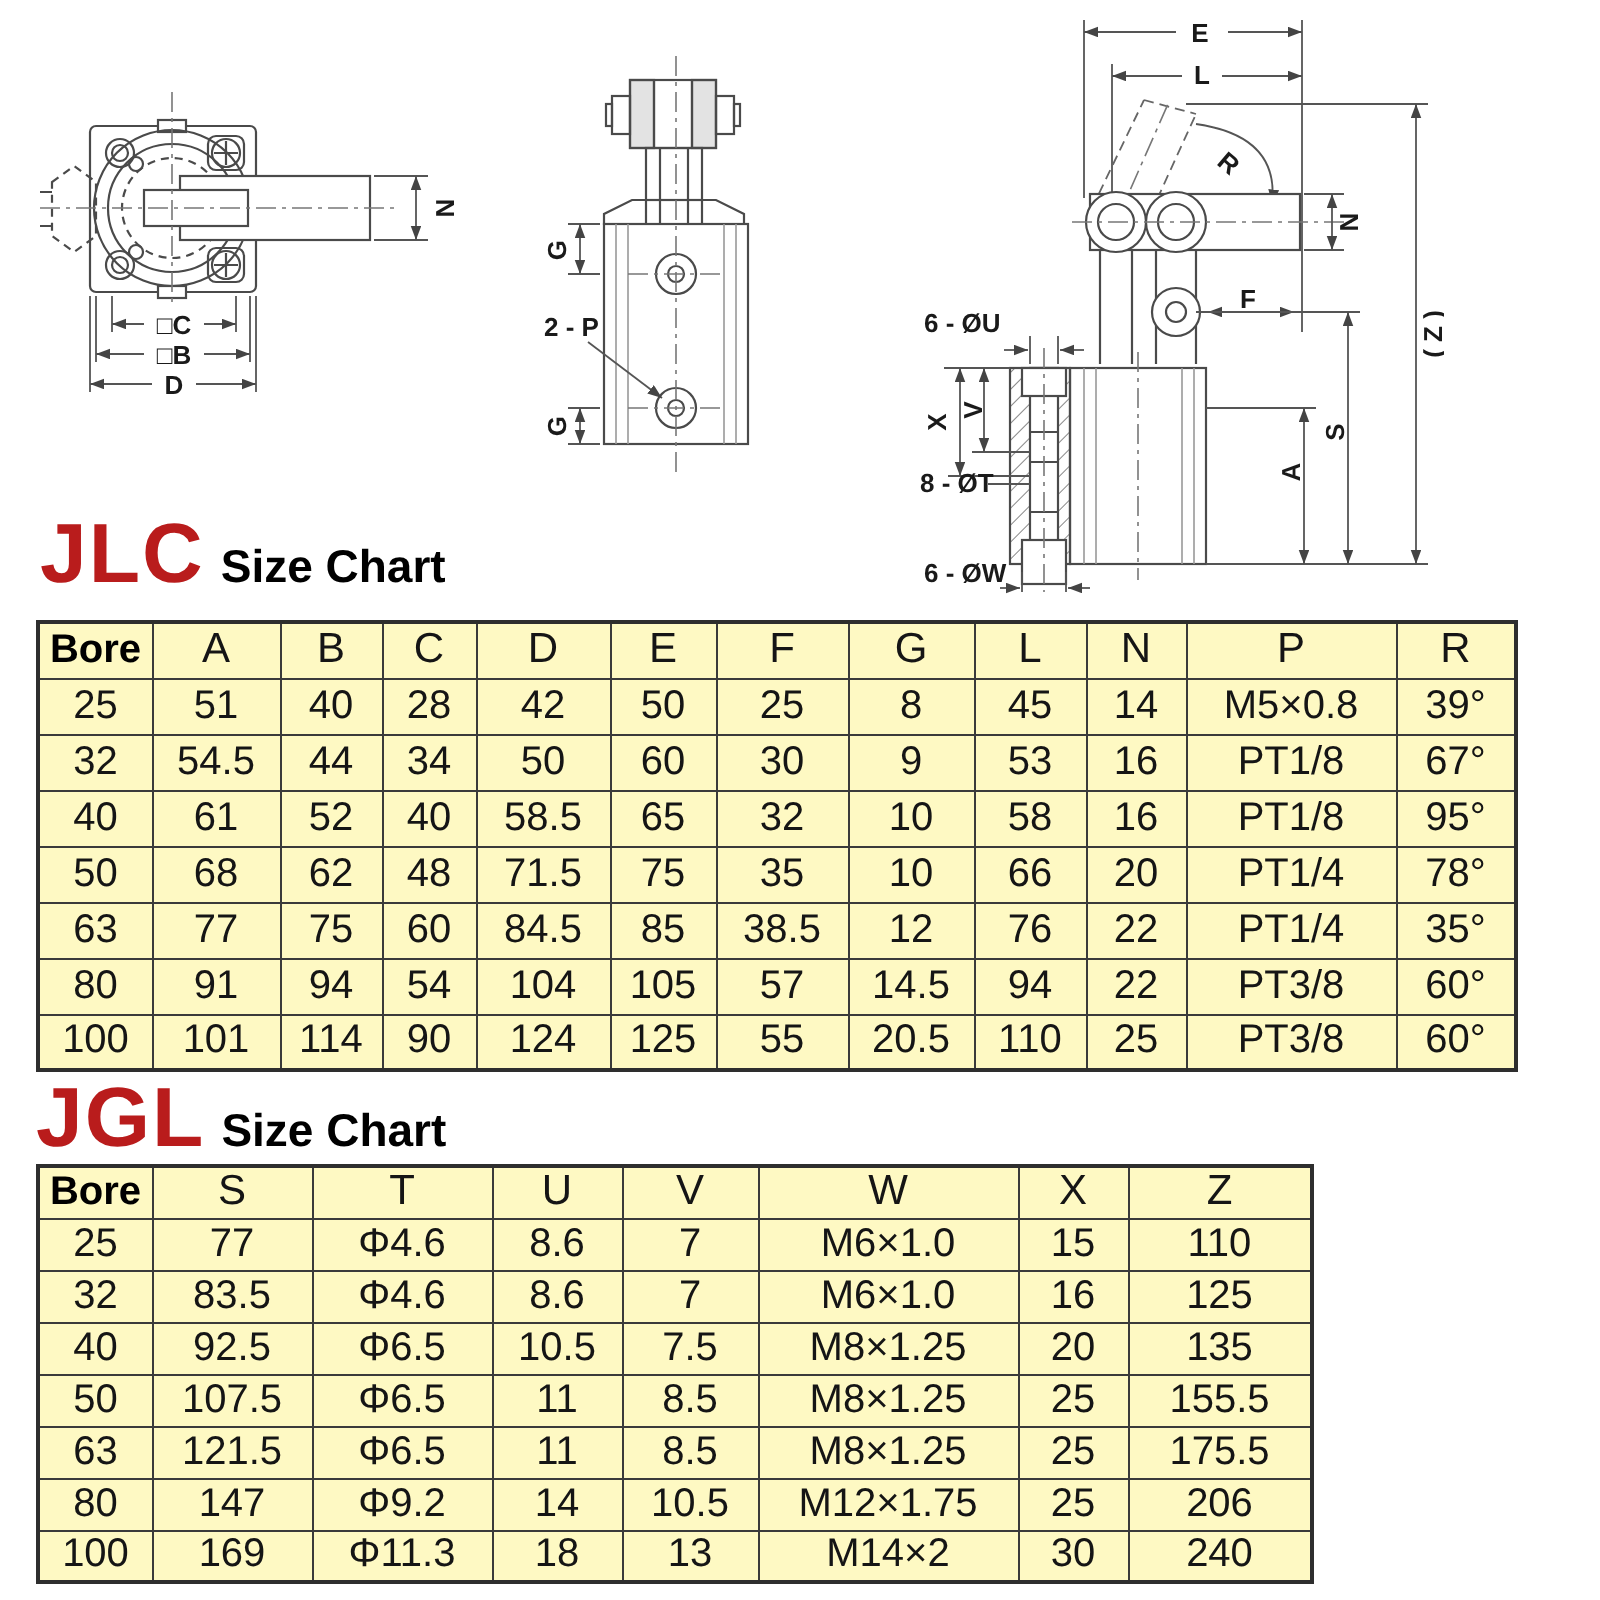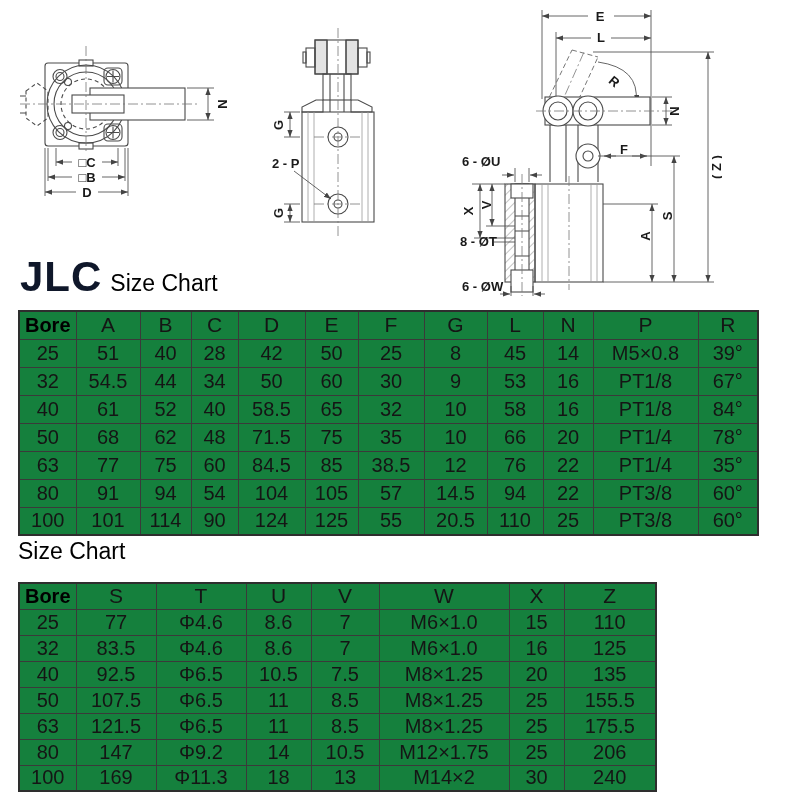--- a/index.html
+++ b/index.html
@@ -6,24 +6,24 @@
   .page{position:relative;width:800px;height:800px;background:#fff;overflow:hidden;
         font-family:"Liberation Sans",sans-serif;color:#111;}
   .dwg{position:absolute;}
   .dwg .ol{stroke:#4a4a4a;stroke-width:1.1;fill:none;}
   .dwg .thin{stroke:#555;stroke-width:0.9;fill:none;}
   .dwg .lite{stroke:#999;stroke-width:0.8;fill:none;}
   .dwg .cl{stroke:#777;stroke-width:0.8;fill:none;stroke-dasharray:10 3 2 3;}
   .dwg .dsh{stroke:#666;stroke-width:0.9;fill:none;stroke-dasharray:5 3;}
   .dwg text{font-family:"Liberation Sans",sans-serif;font-size:13px;font-weight:bold;fill:#1a1a1a;}
   .titlerow{position:absolute;display:flex;align-items:baseline;gap:8px;}
-  .series{font-size:42px;font-weight:bold;color:#0f172a;letter-spacing:1px;line-height:1;}
-  .subtitle{font-size:23px;font-weight:normal;color:#000;}
+  .series{font-size:42px;font-weight:bold;color:#b91c1c;letter-spacing:1px;line-height:1;}
+  .subtitle{font-size:23px;font-weight:bold;color:#000;}
   table.size{position:absolute;border-collapse:collapse;table-layout:fixed;
-             border:2px solid #2e2e2e;background:#15803d;}
+             border:2px solid #2e2e2e;background:#fef9c3;}
   table.size th,table.size td{border:1px solid #3a3a3a;text-align:center;vertical-align:middle;
              padding:0;font-size:20px;font-weight:normal;color:#151515;overflow:hidden;}
   table.size th{font-size:21px;}
   table.size th.bore{font-size:20px;font-weight:bold;color:#000;}
   table.jlc tr{height:28px;}
   table.jgl tr{height:26px;}
 </style>
 </head>
 <body>
 
@@ -276,21 +276,21 @@
           <td>61</td>
           <td>52</td>
           <td>40</td>
           <td>58.5</td>
           <td>65</td>
           <td>32</td>
           <td>10</td>
           <td>58</td>
           <td>16</td>
           <td>PT1/8</td>
-          <td>84°</td>
+          <td>95°</td>
         </tr>
     <tr>
           <td>50</td>
           <td>68</td>
           <td>62</td>
           <td>48</td>
           <td>71.5</td>
           <td>75</td>
           <td>35</td>
           <td>10</td>
@@ -338,20 +338,21 @@
           <td>20.5</td>
           <td>110</td>
           <td>25</td>
           <td>PT3/8</td>
           <td>60°</td>
         </tr>
   </tbody>
     </table>
 
   <div class="titlerow" style="left:18px;top:538px">
+    <span class="series">JGL</span>
     <span class="subtitle">Size Chart</span>
   </div>
 
   <table class="size jgl" style="left:18px;top:582px;width:637px">
     <colgroup>
         <col style="width:57px">
         <col style="width:80px">
         <col style="width:90px">
         <col style="width:65px">
         <col style="width:68px">

